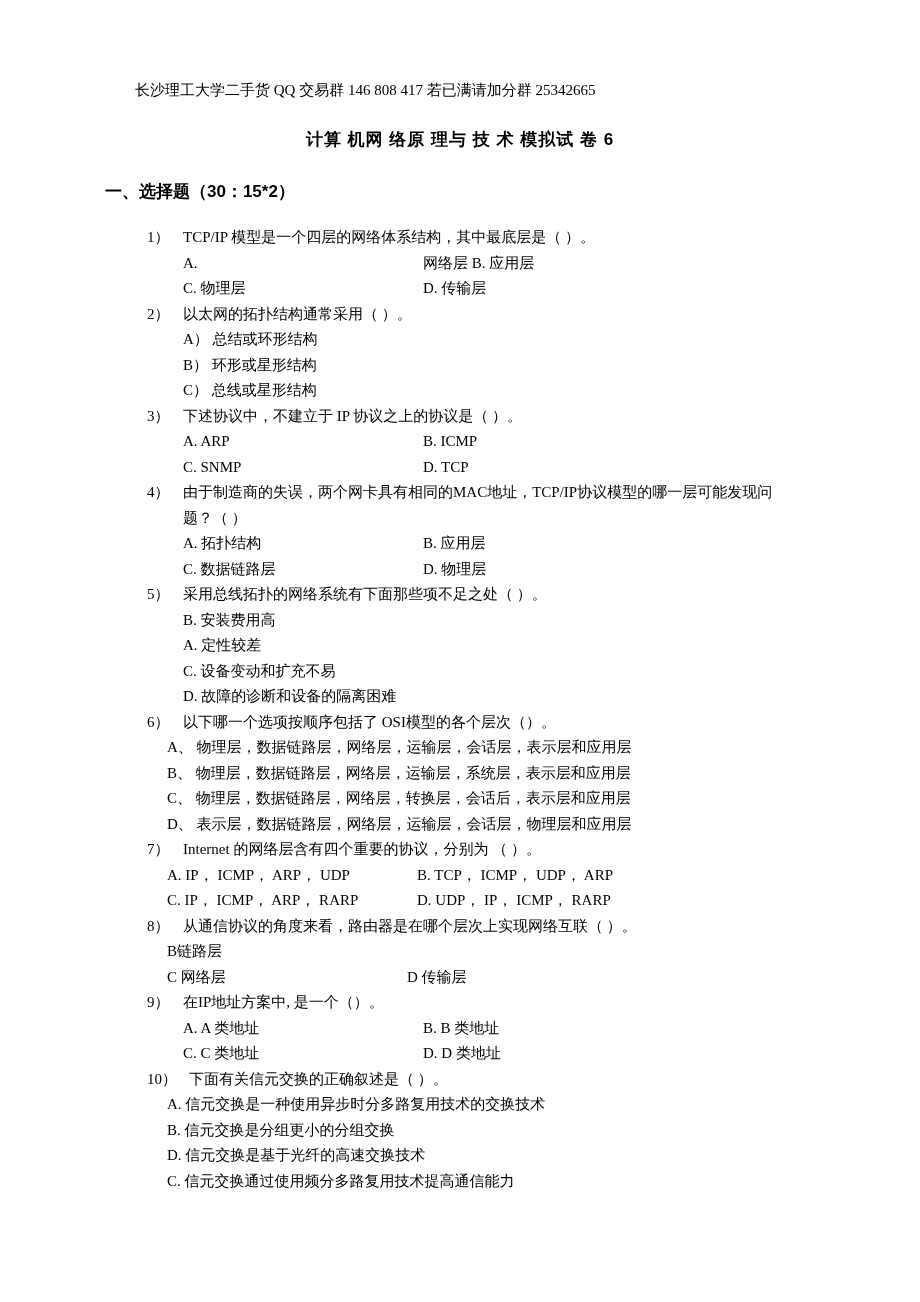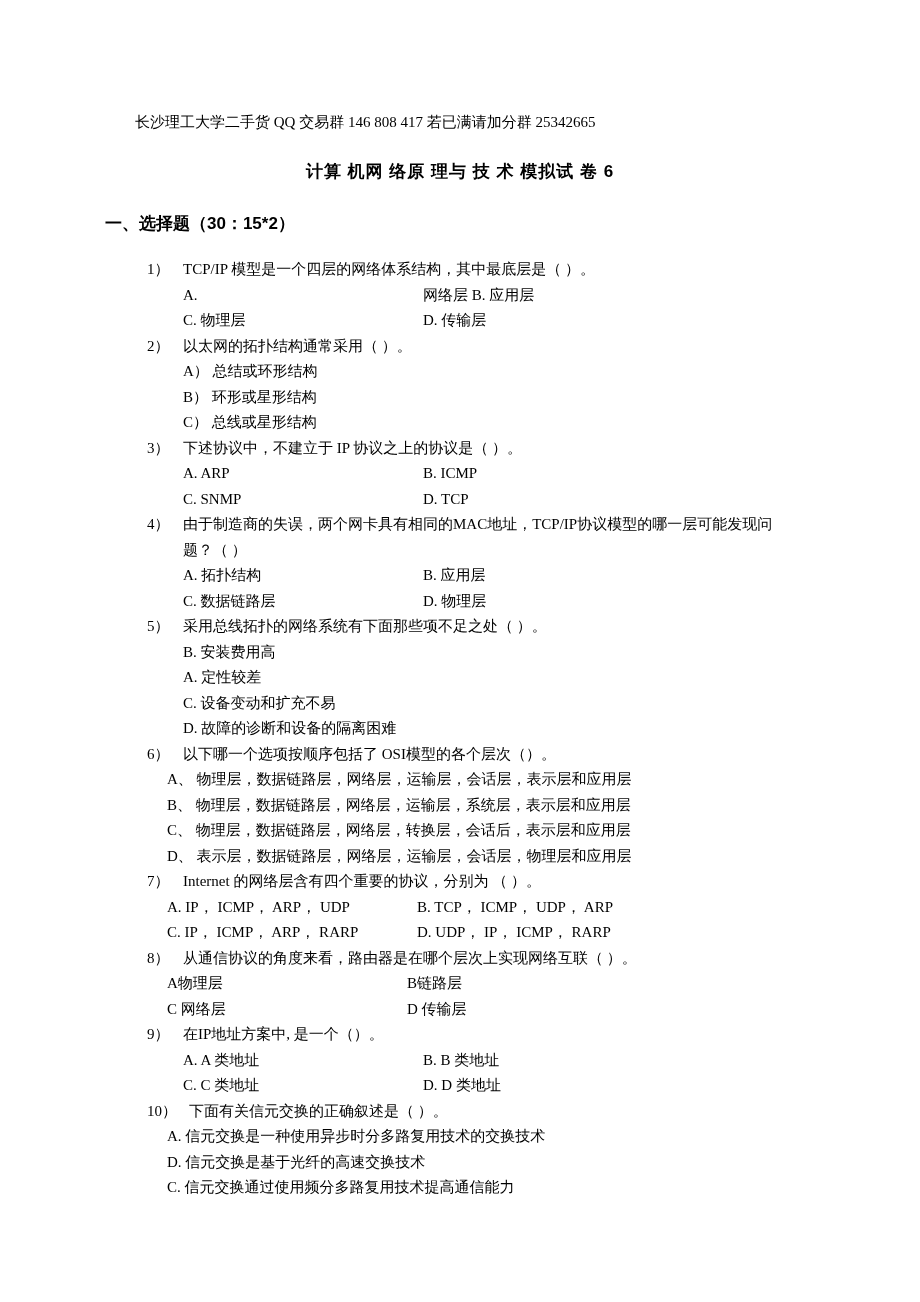--- a/index.html
+++ b/index.html
@@ -8,21 +8,21 @@
     background: #fff;
     font-family: "SimSun", "宋体", serif;
     font-size: 15px;
     color: #000;
     line-height: 1.7;
   }
   .page {
     width: 920px;
     min-height: 1302px;
     box-sizing: border-box;
-    padding: 110px 135px 60px 135px;
+    padding: 78px 135px 60px 135px;
   }
   .header-line {
     font-size: 15px;
     margin-bottom: 22px;
   }
   .title {
     text-align: center;
     font-family: "SimHei", "黑体", sans-serif;
     font-weight: bold;
     font-size: 17px;
@@ -186,21 +186,20 @@
       </div>
     </div>
 
     <div class="q">
       <div class="q-line">
         <span class="q-num">8）</span>
         <span class="q-text">从通信协议的角度来看，路由器是在哪个层次上实现网络互联（ ）。</span>
       </div>
       <div style="padding-left:20px;">
         <div class="opt-row">
-          <span class="opt-cell-left">A物理层</span>
           <span class="opt-cell-right">B链路层</span>
         </div>
         <div class="opt-row">
           <span class="opt-cell-left">C 网络层</span>
           <span class="opt-cell-right">D 传输层</span>
         </div>
       </div>
     </div>
 
     <div class="q">
@@ -220,19 +219,20 @@
       </div>
     </div>
 
     <div class="q">
       <div class="q-line">
         <span class="q-num" style="flex:0 0 42px;">10）</span>
         <span class="q-text">下面有关信元交换的正确叙述是（ ）。</span>
       </div>
       <div style="padding-left:20px;">
         <span class="opt-full">A.  信元交换是一种使用异步时分多路复用技术的交换技术</span>
+        <span class="opt-full">B.  信元交换是分组更小的分组交换</span>
         <span class="opt-full">D.  信元交换是基于光纤的高速交换技术</span>
         <span class="opt-full">C.  信元交换通过使用频分多路复用技术提高通信能力</span>
       </div>
     </div>
 
   </div>
 </div>
 
 </body></html>

